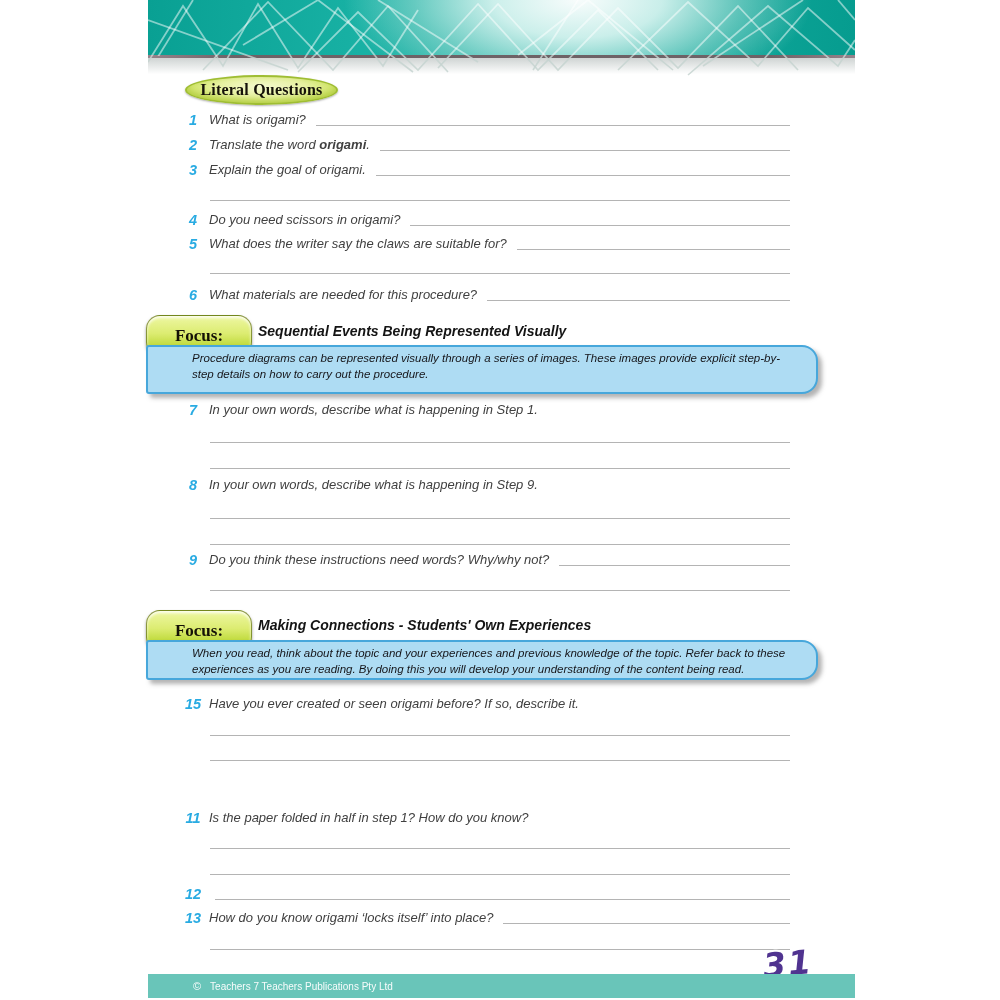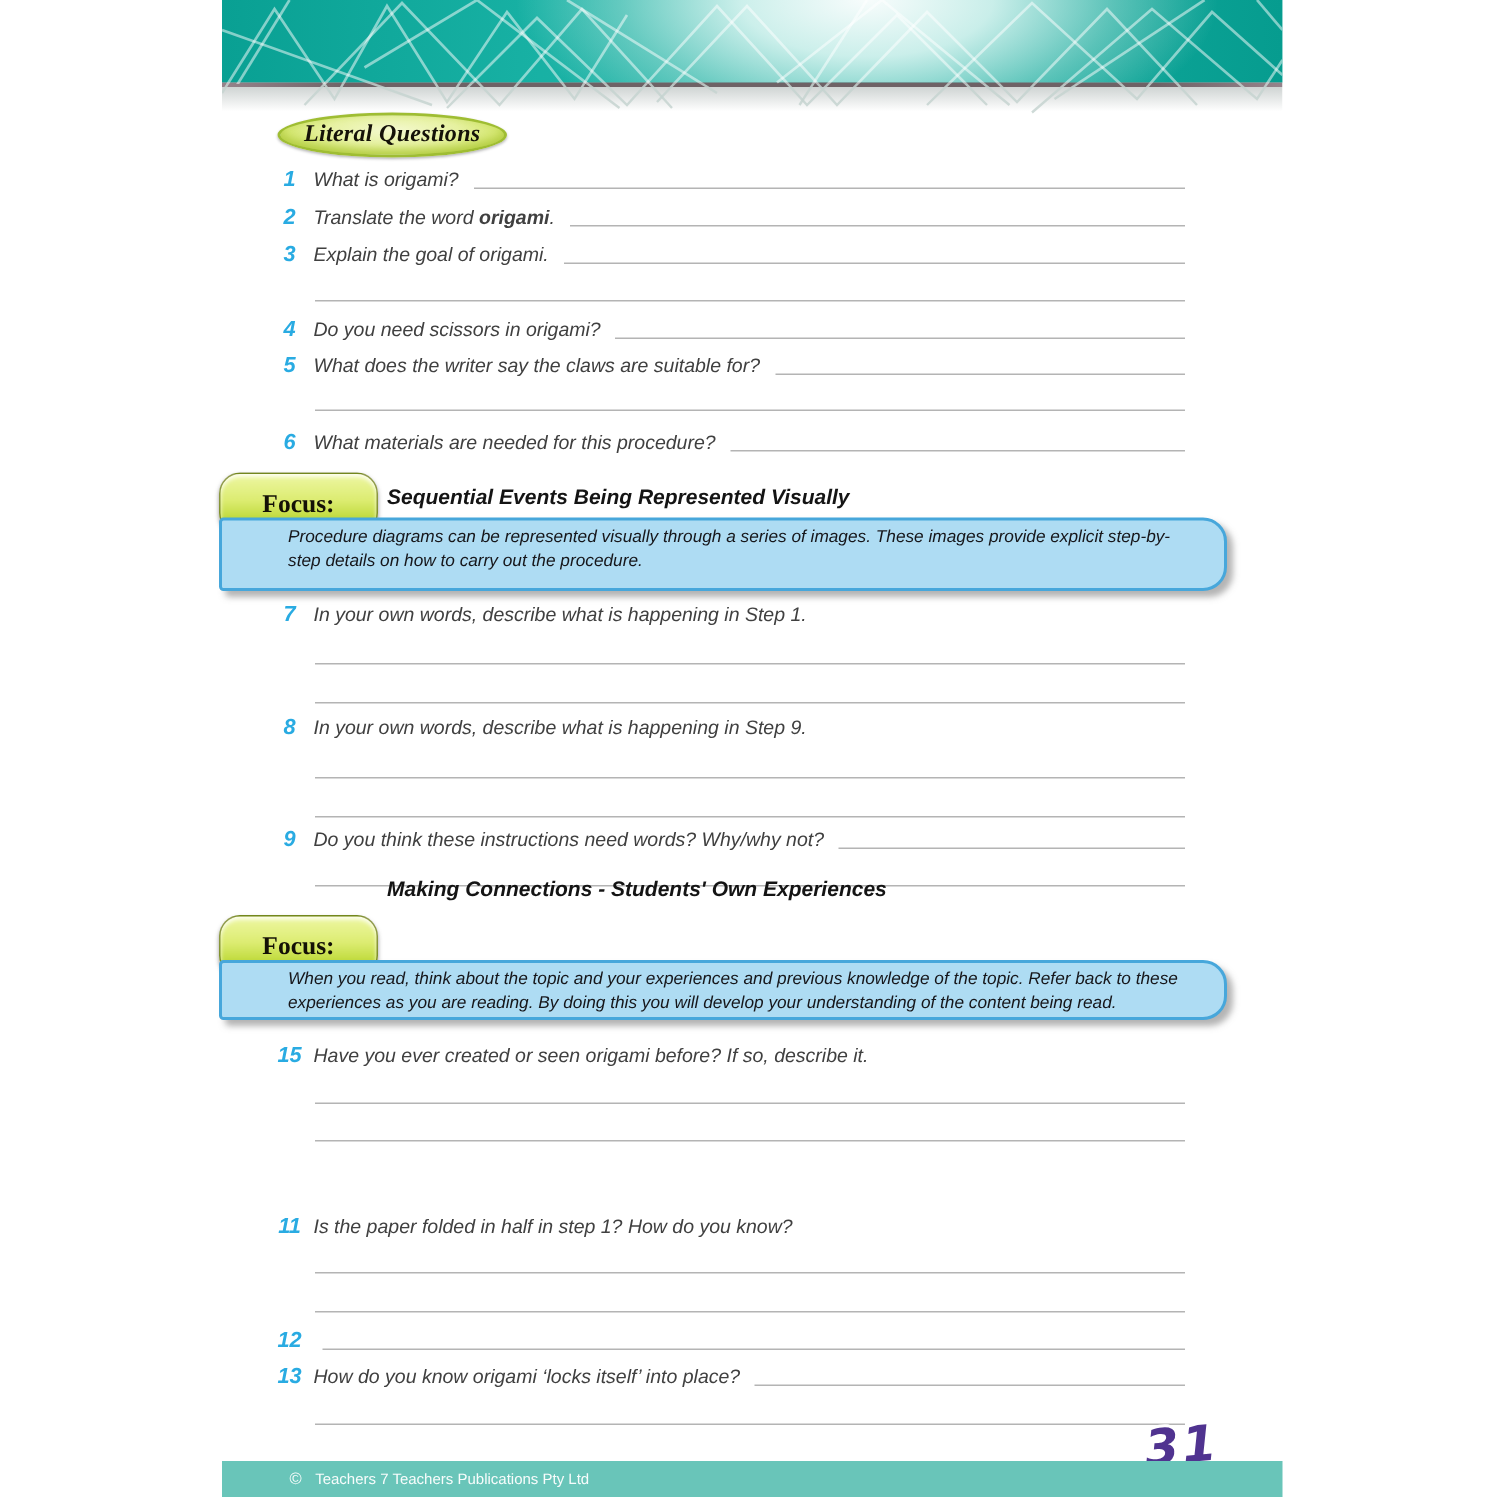--- a/index.html
+++ b/index.html
@@ -29,21 +29,21 @@
   }
   .zigzag { position:absolute; left:0; top:0; }
   
   .oval-badge {
     position:absolute; display:flex; align-items:center; justify-content:center;
     border-radius:50%;
     background:radial-gradient(ellipse at 50% 38%, #f4f9cf 0%, #e6f1a0 42%, #cbe257 78%, #bdd93f 100%);
     border:2px solid #9fbd33;
     box-shadow:0 1px 2px rgba(0,0,0,0.3), inset 0 -3px 6px rgba(150,180,40,0.45);
     color:#151209; font-family:"Liberation Serif", serif; font-weight:bold;
-    font-size:16px; letter-spacing:0.2px; white-space:nowrap;font-style:italic;
+    font-size:16px; letter-spacing:0.2px; white-space:nowrap;
   }
   
   .focus-pill {
     position:absolute; left:146px; width:106px; height:41px;
     display:flex; align-items:center; justify-content:center;
     border-radius:14px;
     background:linear-gradient(#eef7a3 0%, #dcec71 45%, #bcd836 80%, #a9c92e 100%);
     border:1px solid rgba(70,80,15,0.55);
     box-shadow:0 2px 3px rgba(70,70,70,0.55), inset 0 2px 3px rgba(255,255,255,0.85);
     color:#141106; font-family:"Liberation Serif", serif; font-weight:bold; font-size:17px;
@@ -215,21 +215,21 @@
   <div class="qrow" style="top:547px;">
     <span class="qnum">9</span>
     <span class="qtext">Do you think these instructions need words? Why/why not?</span>
     <span class="qline"></span>
   </div>
   <div class="answer-line" style="top:590px;"></div>
 
   <div class="focus-pill" style="top:610px;">
     <span>Focus:</span>
   </div>
-  <div class="focus-title" style="top:584px;font-style:italic;">Making Connections - Students' Own Experiences</div>
+  <div class="focus-title" style="top:617px;font-style:italic;">Making Connections - Students' Own Experiences</div>
   <div class="focus-box" style="top:640px; height:40px;">When you read, think about the topic and your experiences and previous knowledge of the topic. Refer back to these experiences as you are reading. By doing this you will develop your understanding of the content being read.</div>
 
   <div class="qrow" style="top:691px;">
     <span class="qnum">15</span>
     <span class="qtext">Have you ever created or seen origami before? If so, describe it.</span>
   </div>
   <div class="answer-line" style="top:735px;"></div>
   <div class="answer-line" style="top:760px;"></div>
 
 

